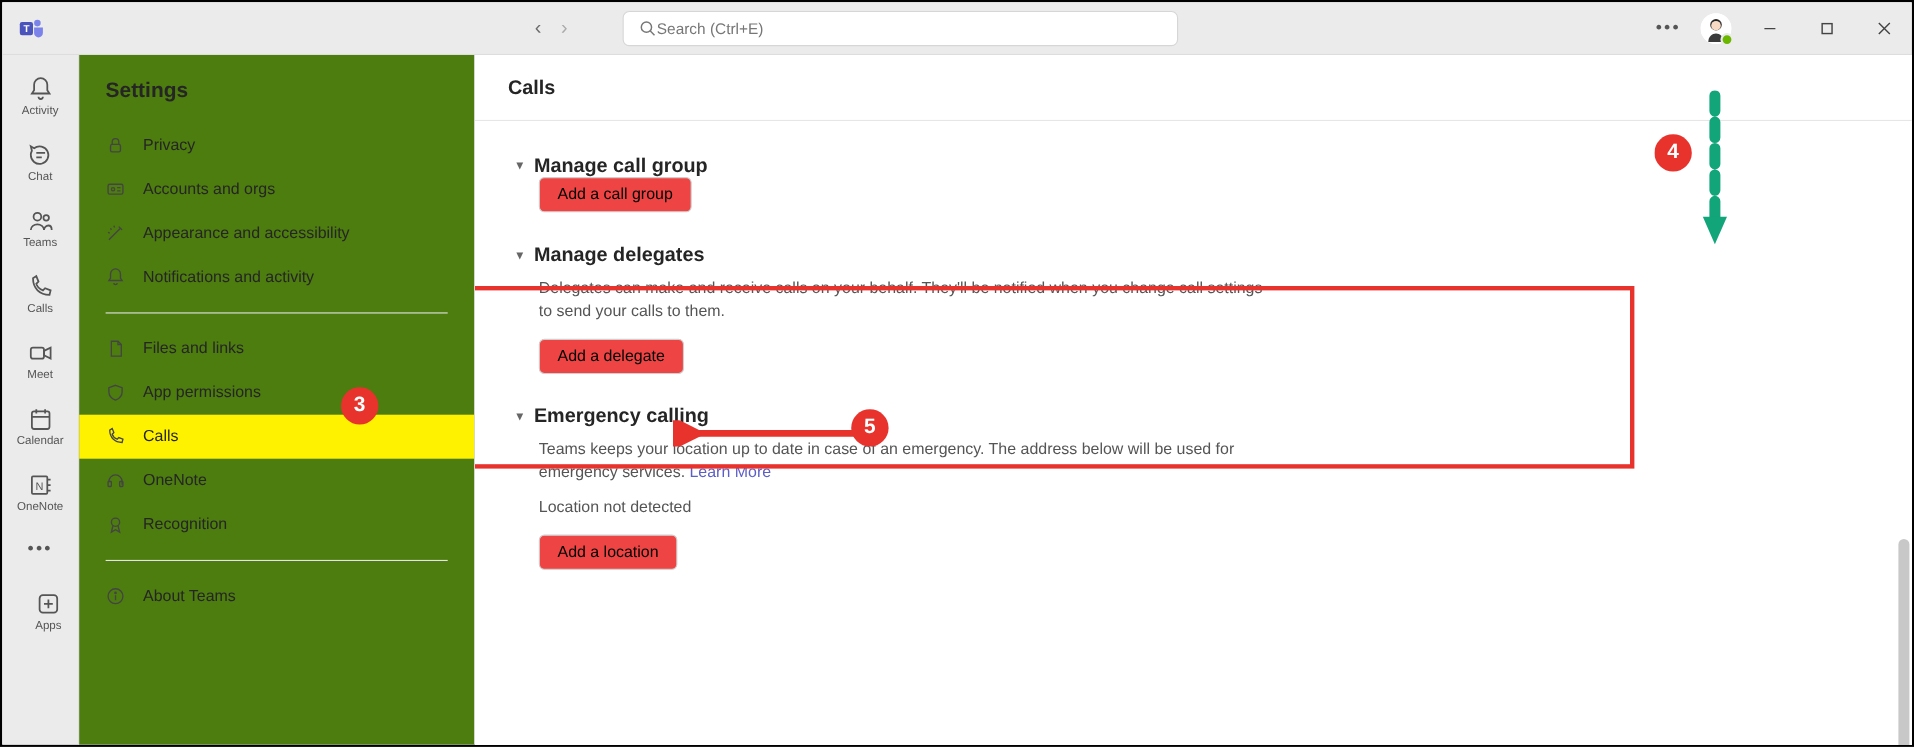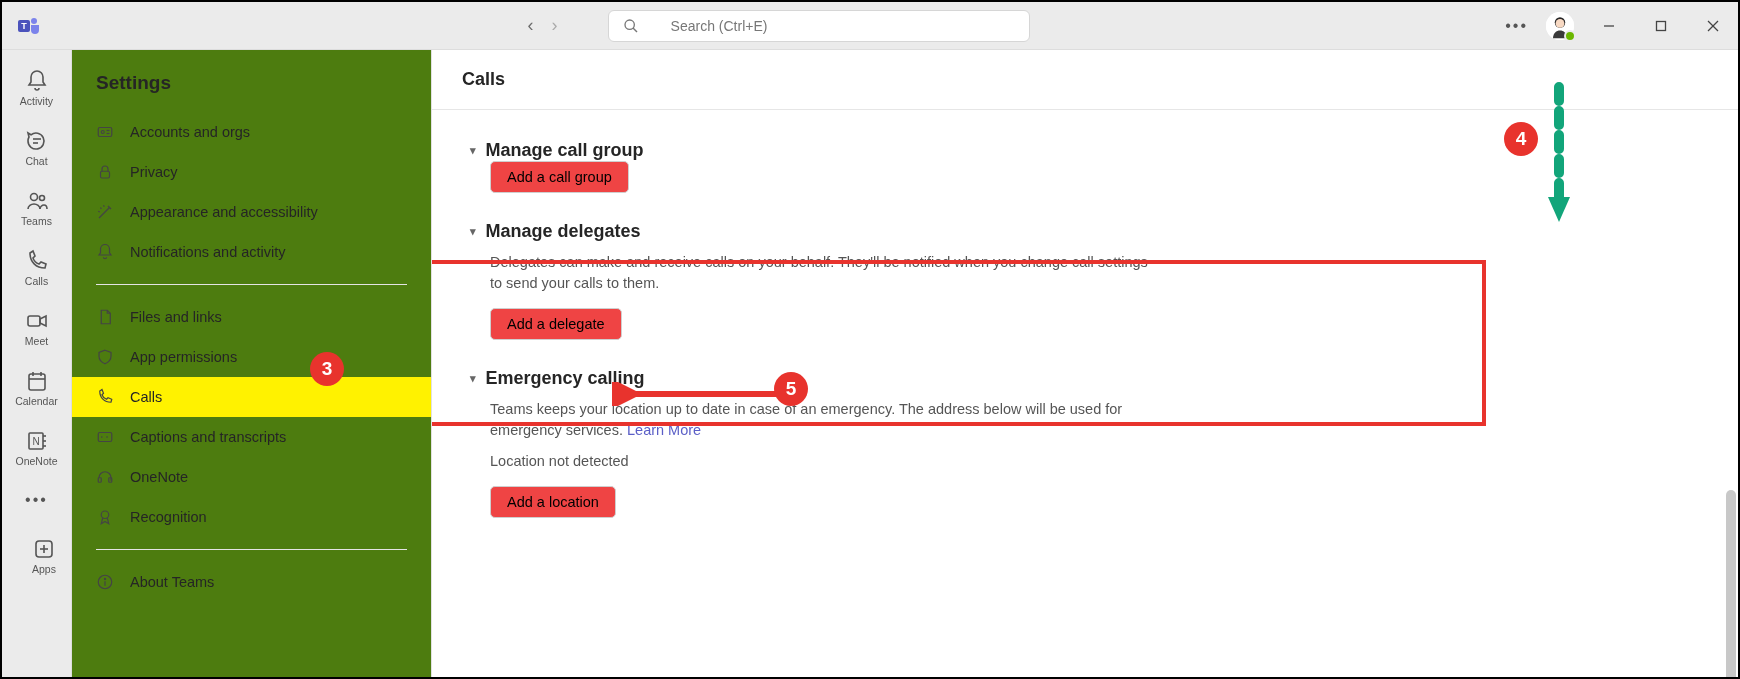--- a/index.html
+++ b/index.html
@@ -5,21 +5,21 @@
   * { box-sizing: border-box; margin: 0; padding: 0; }
   html, body { width: 1740px; height: 679px; font-family: "Segoe UI", Arial, sans-serif; font-size: 14px; color: #252525; background:#fff; overflow:hidden; }
   body { border: 2px solid #000; position: relative; }
 
   
   .titlebar { height: 48px; background: #ebebeb; display: flex; align-items: center; padding: 0 8px; border-bottom:1px solid #ddd; }
   .app-icon { width: 26px; height: 26px; margin: 0 10px 0 6px; display:flex; align-items:center; justify-content:center; }
   .spacer { flex: 1; }
   .nav-arrows { display:flex; gap:18px; align-items:center; color:#6b6b6b; margin-right:50px;}
   .nav-arrows span { font-size:18px; cursor:default; }
-  .search { width: 422px; height: 32px; background:#fff; border:1px solid #d6d6d6; border-radius:6px; display:flex; align-items:center; padding:0 14px; color:#777; gap:32px; }
+  .search { width: 505px; height: 32px; background:#fff; border:1px solid #d6d6d6; border-radius:6px; display:flex; align-items:center; padding:0 14px; color:#777; gap:0; }
   .search svg { flex:none; }
   .tb-right { display:flex; align-items:center; gap:18px; margin-left:auto; color:#555;}
   .dots { letter-spacing:2px; font-size:16px; }
   .avatar { width:28px; height:28px; border-radius:50%; background:#fff; position:relative; display:flex; align-items:center; justify-content:center; overflow:visible; }
   .avatar svg { display:block; }
   .presence { width:12px; height:12px; border-radius:50%; background:#6bb700; border:2px solid #ebebeb; position:absolute; right:-2px; bottom:-2px; }
   .winbtn { width:34px; height:28px; display:flex; align-items:center; justify-content:center; color:#444; }
 
   
   .app { display:flex; height: calc(679px - 48px - 4px); }
@@ -182,36 +182,36 @@
         </svg>
       <span>Apps</span>
     </div>
   </div>
 
   <div class="settings-side">
     <div class="settings-title">Settings</div>
     <div class="settings-list">
       <div class="set-item">
         <svg viewBox="0 0 24 24" fill="none" stroke="currentColor" stroke-width="1.6">
+            <rect x="6" y="11" width="12" height="9" rx="2"></rect>
+            <path d="M8 11V8a4 4 0 1 1 8 0v3"></path>
+          </svg>
+        <span>Privacy</span>
+      </div>
+      <div class="set-item">
+        <svg viewBox="0 0 24 24" fill="none" stroke="currentColor" stroke-width="1.6">
             <rect x="3" y="6" width="18" height="12" rx="2"></rect>
             <circle cx="9" cy="12" r="2"></circle>
             <line x1="14" y1="10" x2="18" y2="10"></line>
             <line x1="14" y1="14" x2="18" y2="14"></line>
           </svg>
         <span>Accounts and orgs</span>
       </div>
       <div class="set-item">
         <svg viewBox="0 0 24 24" fill="none" stroke="currentColor" stroke-width="1.6">
-            <rect x="6" y="11" width="12" height="9" rx="2"></rect>
-            <path d="M8 11V8a4 4 0 1 1 8 0v3"></path>
-          </svg>
-        <span>Privacy</span>
-      </div>
-      <div class="set-item">
-        <svg viewBox="0 0 24 24" fill="none" stroke="currentColor" stroke-width="1.6">
             <path d="M4 20L18 6"></path>
             <path d="M16 4l4 4"></path>
             <path d="M6 6l1 2M10 3l1 2M3 11l2 1"></path>
           </svg>
         <span>Appearance and accessibility</span>
       </div>
       <div class="set-item">
         <svg viewBox="0 0 24 24" fill="none" stroke="currentColor" stroke-width="1.6">
             <path d="M6 8a6 6 0 1 1 12 0v5l2 3H4l2-3z"></path>
             <path d="M10 19a2 2 0 0 0 4 0"></path>
@@ -232,27 +232,20 @@
         <svg viewBox="0 0 24 24" fill="none" stroke="currentColor" stroke-width="1.6">
             <path d="M12 3l8 3v5c0 5-3 8-8 10-5-2-8-5-8-10V6z"></path>
           </svg>
         <span>App permissions</span>
       </div>
       <div class="set-item active">
         <svg viewBox="0 0 24 24" fill="none" stroke="currentColor" stroke-width="1.6">
             <path d="M5 4c0 9 6 15 15 15l1-4-5-2-2 2c-3-1-5-3-6-6l2-2-2-5z"></path>
           </svg>
         <span>Calls</span>
-      </div>
-      <div class="set-item">
-        <svg viewBox="0 0 24 24" fill="none" stroke="currentColor" stroke-width="1.6">
-            <rect x="3" y="6" width="18" height="12" rx="2"></rect>
-            <path d="M8 13h0M8 11a2 2 0 0 0 0 2M15 13h0M15 11a2 2 0 0 0 0 2"></path>
-          </svg>
-        <span>Captions and transcripts</span>
       </div>
       <div class="set-item">
         <svg viewBox="0 0 24 24" fill="none" stroke="currentColor" stroke-width="1.6">
             <path d="M4 13a8 8 0 1 1 16 0v4"></path>
             <rect x="3" y="13" width="4" height="6" rx="1"></rect>
             <rect x="17" y="13" width="4" height="6" rx="1"></rect>
           </svg>
         <span>OneNote</span>
       </div>
       <div class="set-item">

